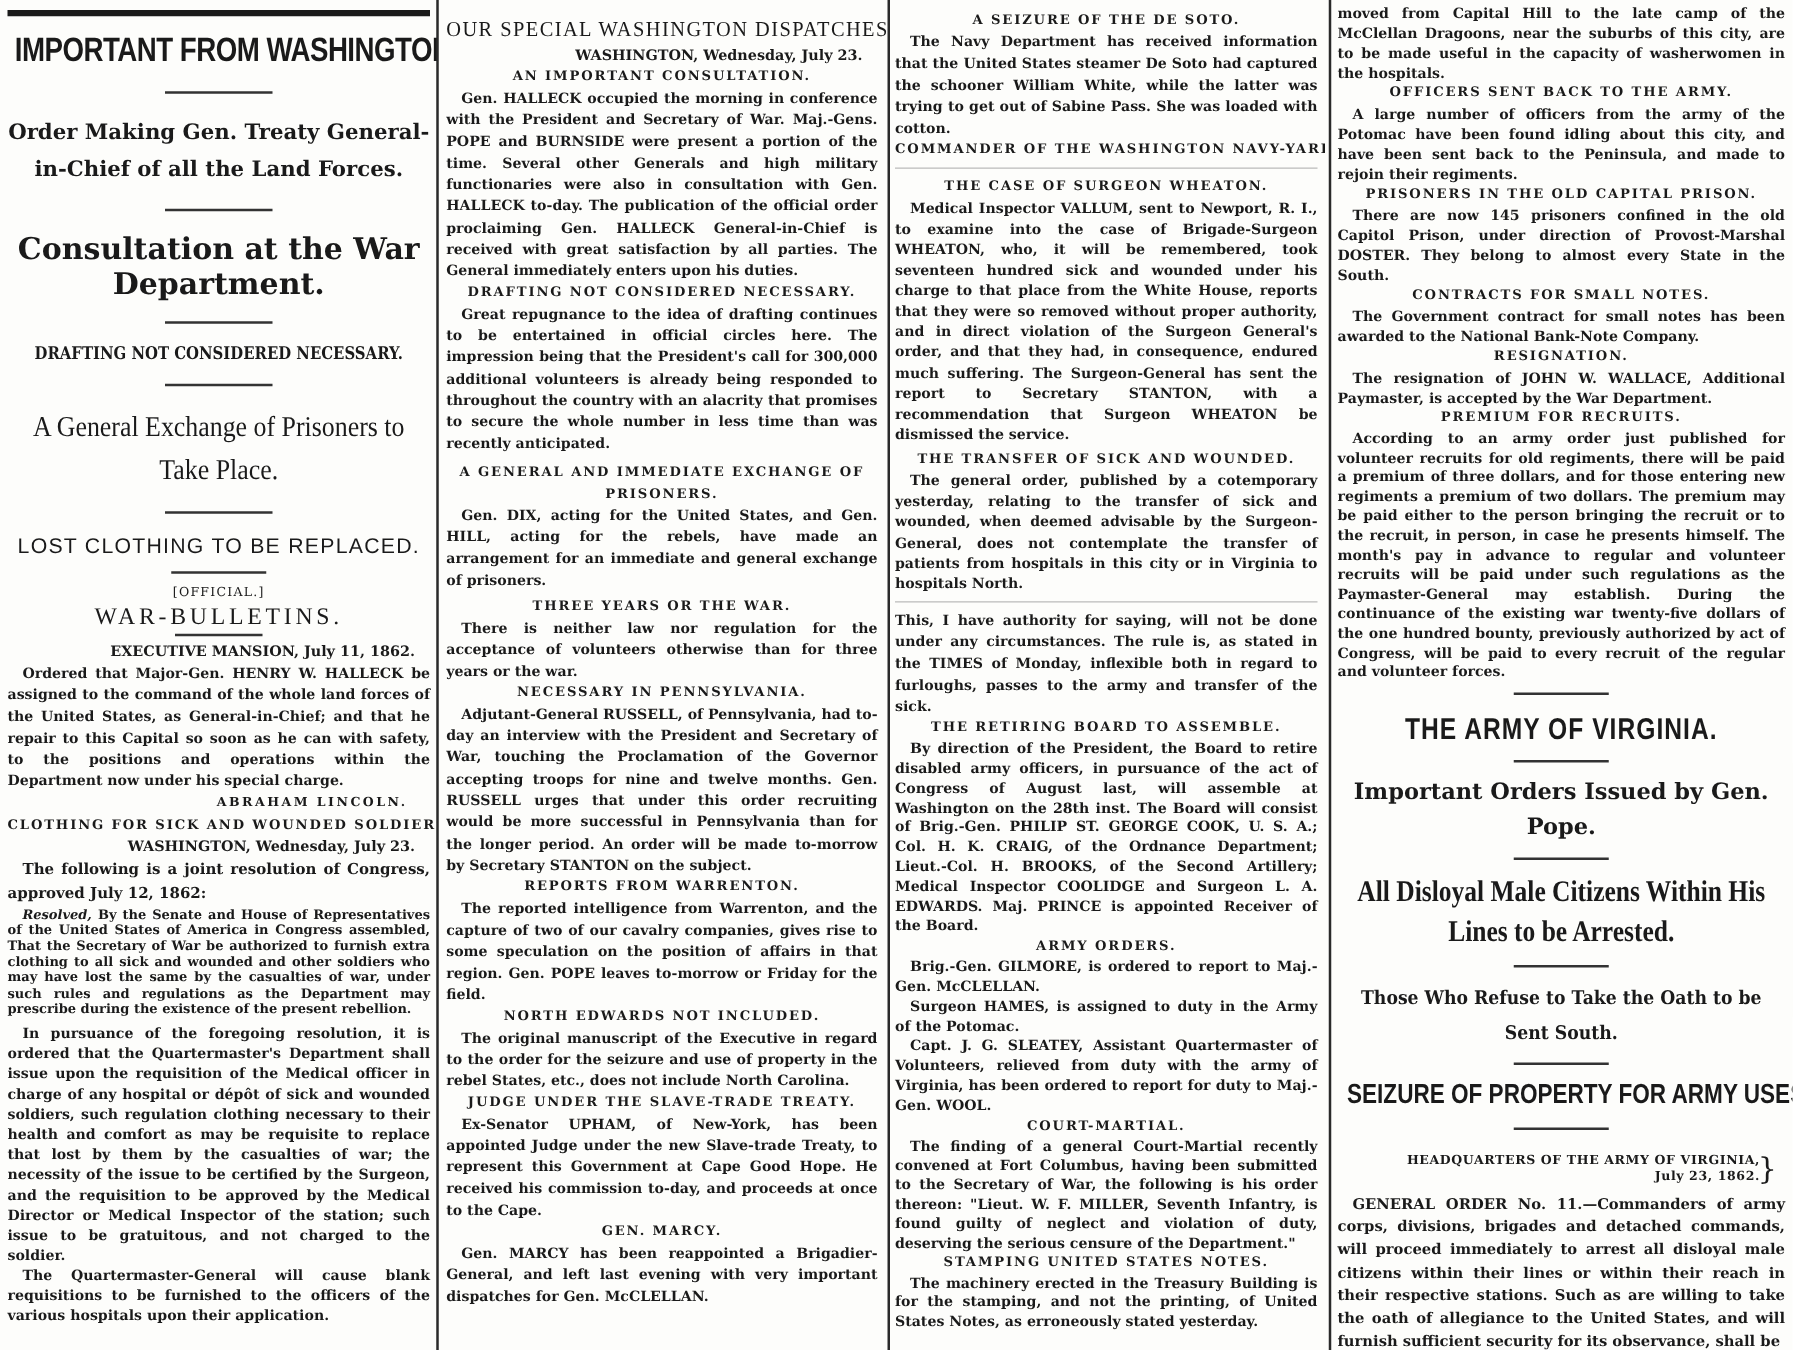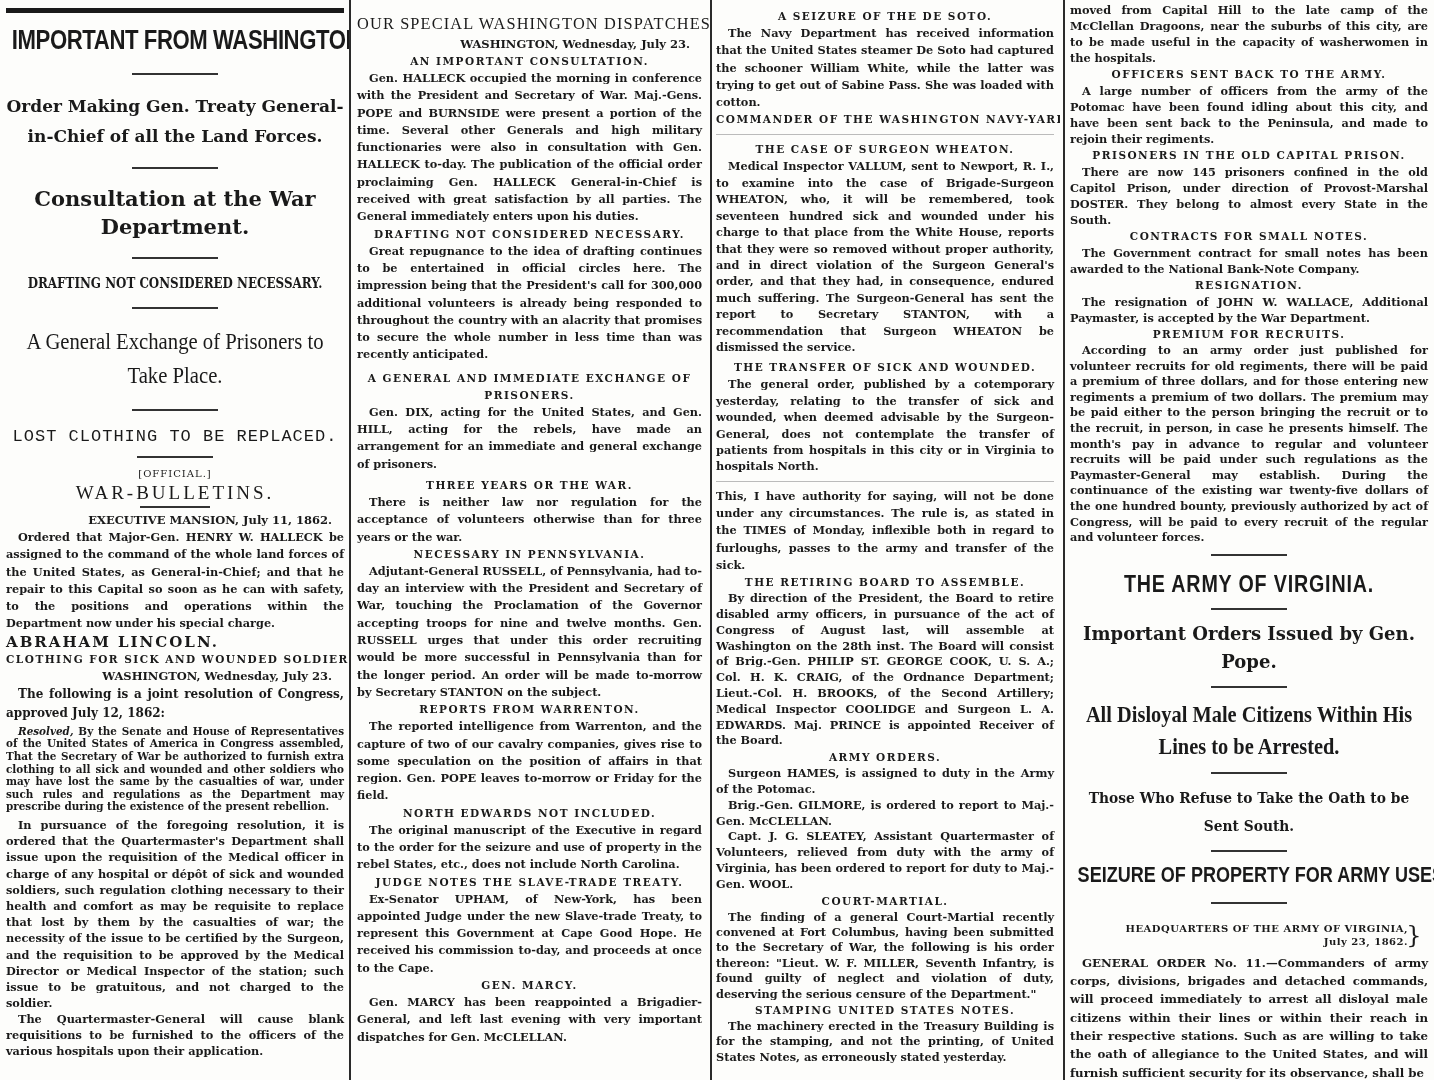--- a/index.html
+++ b/index.html
@@ -9,31 +9,31 @@
   .col1 { left:0; width:350px; padding:0 6px 0 6px; }
   .col2 { left:352px; width:358px; padding:12px 8px 0 5px; }
   .col3 { left:712px; width:348px; padding:8px 6px 0 4px; }
   .col4 { left:1066px; width:368px; padding:2px 6px 0 4px; }
   .vrule { position:absolute; top:0; width:2px; background:#2a2a2a; }
   .topbar { height:5px; background:#1a1a1a; margin:8px 0 10px 0; }
   .hdr-main { font-family:"Liberation Sans", sans-serif; font-weight:bold; font-size:27px; letter-spacing:-0.5px; text-align:center; transform:scaleX(0.82); transform-origin:center; white-space:nowrap; margin:0 -30px; line-height:34px; }
   .dash { width:86px; height:2px; background:#333; margin:16px auto; }
   .dash.sm { margin:10px auto; width:76px; }
   .deck-bold { font-family:"DejaVu Serif", serif; font-weight:bold; font-size:17px; text-align:center; line-height:30px; }
-  .deck-big { font-family:"DejaVu Serif", serif; font-weight:bold; font-size:21px; text-align:center; line-height:28px; }
+  .deck-big { font-family:"DejaVu Serif", serif; font-weight:bold; font-size:24px; text-align:center; line-height:28px; }
   .deck-caps { font-family:"DejaVu Serif", serif; font-weight:bold; font-size:14px; text-align:center; transform:scaleX(0.85); white-space:nowrap; margin:0 -20px; }
   .deck-cond { font-family:"Liberation Serif", serif; font-size:23px; text-align:center; line-height:34px; transform:scaleX(0.9); margin:0 -14px; }
-  .deck-caps2 { font-family:Liberation Mono, monospace; font-size:17px; text-align:center; letter-spacing:1px; }
+  .deck-caps2 { font-family:Liberation Sans, sans-serif; font-size:17px; text-align:center; letter-spacing:1px; }
   .official { font-size:10px; text-align:center; letter-spacing:1px; margin-top:8px; }
   .bulletins { font-family:"Liberation Serif", serif; font-size:19px; letter-spacing:3px; text-align:center; margin:3px 0 2px; }
   .sub { font-size:10.5px; font-weight:bold; text-align:center; letter-spacing:1.5px; line-height:17px; white-space:nowrap; }
   .dateline { font-size:11.5px; text-align:right; padding-right:12px; line-height:17px; font-weight:bold; }
   p.body { margin:0; font-size:11.3px; line-height:17.3px; text-align:justify; text-indent:12px; font-weight:bold; }
   p.small { margin:0; font-size:10.4px; line-height:12.6px; text-align:justify; text-indent:12px; font-weight:bold; }
-  .sig { font-size:15px; letter-spacing:2px; padding-right:18px; font-weight:bold; line-height:18px; }
+  .sig { font-size:10px; text-align:right; letter-spacing:2px; padding-right:18px; font-weight:bold; line-height:18px; }
   .hd2 { font-family:"Liberation Serif", serif; font-size:17px; letter-spacing:1.2px; white-space:nowrap; line-height:24px; transform:scaleX(0.96); transform-origin:left; }
   .virginia { font-family:"Liberation Sans", sans-serif; font-weight:bold; font-size:24px; text-align:center; letter-spacing:1px; transform:scaleX(0.82); margin:14px -20px 0; white-space:nowrap; }
   .deck-v1 { font-family:"DejaVu Serif", serif; font-weight:bold; font-size:18px; text-align:center; line-height:28px; }
   .deck-v2 { font-family:"Liberation Serif", serif; font-weight:bold; font-size:24px; text-align:center; line-height:32px; transform:scaleX(0.85); margin:0 -24px; }
   .deck-v3 { font-family:"DejaVu Serif", serif; font-weight:bold; font-size:15px; text-align:center; line-height:28px; transform:scaleX(0.92); margin:0 -14px; }
   .seizure { font-family:"Liberation Sans", sans-serif; font-size:22px; text-align:center; font-weight:bold; transform:scaleX(0.82); margin:0 -30px; white-space:nowrap; }
   .hq { font-size:10px; font-weight:bold; text-align:right; letter-spacing:0.5px; padding-right:20px; line-height:13px; position:relative; }
   .brace { position:absolute; right:6px; top:0; font-size:24px; line-height:26px; font-weight:normal; }
   .sep { height:1px; background:#bbb; margin:6px 0; }
   .i { font-style:italic; }
@@ -83,43 +83,43 @@
     <div class="sub" style="white-space:normal; margin-top:6px;">A GENERAL AND IMMEDIATE EXCHANGE OF PRISONERS.</div>
     <p class="body">Gen. DIX, acting for the United States, and Gen. HILL, acting for the rebels, have made an arrangement for an immediate and general exchange of prisoners.</p>
     <div class="sub" style="margin-top:4px;">THREE YEARS OR THE WAR.</div>
     <p class="body">There is neither law nor regulation for the acceptance of volunteers otherwise than for three years or the war.</p>
     <div class="sub">NECESSARY IN PENNSYLVANIA.</div>
     <p class="body">Adjutant-General RUSSELL, of Pennsylvania, had to-day an interview with the President and Secretary of War, touching the Proclamation of the Governor accepting troops for nine and twelve months. Gen. RUSSELL urges that under this order recruiting would be more successful in Pennsylvania than for the longer period. An order will be made to-morrow by Secretary STANTON on the subject.</p>
     <div class="sub">REPORTS FROM WARRENTON.</div>
     <p class="body">The reported intelligence from Warrenton, and the capture of two of our cavalry companies, gives rise to some speculation on the position of affairs in that region. Gen. POPE leaves to-morrow or Friday for the field.</p>
     <div class="sub">NORTH EDWARDS NOT INCLUDED.</div>
     <p class="body">The original manuscript of the Executive in regard to the order for the seizure and use of property in the rebel States, etc., does not include North Carolina.</p>
-    <div class="sub">JUDGE NOTES THE SLAVE-TRADE TREATY.</div>
+    <div class="sub">JUDGE UNDER THE SLAVE-TRADE TREATY.</div>
     <p class="body">Ex-Senator UPHAM, of New-York, has been appointed Judge under the new Slave-trade Treaty, to represent this Government at Cape Good Hope. He received his commission to-day, and proceeds at once to the Cape.</p>
     <div class="sub">GEN. MARCY.</div>
     <p class="body">Gen. MARCY has been reappointed a Brigadier-General, and left last evening with very important dispatches for Gen. McCLELLAN.</p>
   </div>
   <div class="vrule" style="left:710px; height:1080px;"></div>
 
   <div class="col col3">
     <div class="sub">A SEIZURE OF THE DE SOTO.</div>
     <p class="body">The Navy Department has received information that the United States steamer De Soto had captured the schooner William White, while the latter was trying to get out of Sabine Pass. She was loaded with cotton.</p>
     <div class="sub" style="text-align:left;">COMMANDER OF THE WASHINGTON NAVY-YARD.</div>
     <div class="sep"></div>
     <div class="sub">THE CASE OF SURGEON WHEATON.</div>
     <p class="body" style="line-height:16.4px;">Medical Inspector VALLUM, sent to Newport, R. I., to examine into the case of Brigade-Surgeon WHEATON, who, it will be remembered, took seventeen hundred sick and wounded under his charge to that place from the White House, reports that they were so removed without proper authority, and in direct violation of the Surgeon General's order, and that they had, in consequence, endured much suffering. The Surgeon-General has sent the report to Secretary STANTON, with a recommendation that Surgeon WHEATON be dismissed the service.</p>
     <div class="sub" style="margin-top:4px;">THE TRANSFER OF SICK AND WOUNDED.</div>
     <p class="body" style="line-height:16.4px;">The general order, published by a cotemporary yesterday, relating to the transfer of sick and wounded, when deemed advisable by the Surgeon-General, does not contemplate the transfer of patients from hospitals in this city or in Virginia to hospitals North.</p>
     <div class="sep"></div>
     <p class="body" style="text-indent:0;">This, I have authority for saying, will not be done under any circumstances. The rule is, as stated in the TIMES of Monday, inflexible both in regard to furloughs, passes to the army and transfer of the sick.</p>
     <div class="sub">THE RETIRING BOARD TO ASSEMBLE.</div>
     <p class="body" style="line-height:15.8px;">By direction of the President, the Board to retire disabled army officers, in pursuance of the act of Congress of August last, will assemble at Washington on the 28th inst. The Board will consist of Brig.-Gen. PHILIP ST. GEORGE COOK, U. S. A.; Col. H. K. CRAIG, of the Ordnance Department; Lieut.-Col. H. BROOKS, of the Second Artillery; Medical Inspector COOLIDGE and Surgeon L. A. EDWARDS. Maj. PRINCE is appointed Receiver of the Board.</p>
     <div class="sub">ARMY ORDERS.</div>
+    <p class="body" style="line-height:15.8px;">Brig.-Gen. GILMORE, is ordered to report to Maj.-Gen. McCLELLAN.</p>
     <p class="body" style="line-height:15.8px;">Surgeon HAMES, is assigned to duty in the Army of the Potomac.</p>
-    <p class="body" style="line-height:15.8px;">Brig.-Gen. GILMORE, is ordered to report to Maj.-Gen. McCLELLAN.</p>
     <p class="body" style="line-height:15.8px;">Capt. J. G. SLEATEY, Assistant Quartermaster of Volunteers, relieved from duty with the army of Virginia, has been ordered to report for duty to Maj.-Gen. WOOL.</p>
     <div class="sub">COURT-MARTIAL.</div>
     <p class="body" style="line-height:15.4px;">The finding of a general Court-Martial recently convened at Fort Columbus, having been submitted to the Secretary of War, the following is his order thereon: "Lieut. W. F. MILLER, Seventh Infantry, is found guilty of neglect and violation of duty, deserving the serious censure of the Department."</p>
     <div class="sub">STAMPING UNITED STATES NOTES.</div>
     <p class="body" style="line-height:15.4px;">The machinery erected in the Treasury Building is for the stamping, and not the printing, of United States Notes, as erroneously stated yesterday.</p>
 
   </div>
   <div class="vrule" style="left:1063px; height:1080px;"></div>
 
   <div class="col col4">

